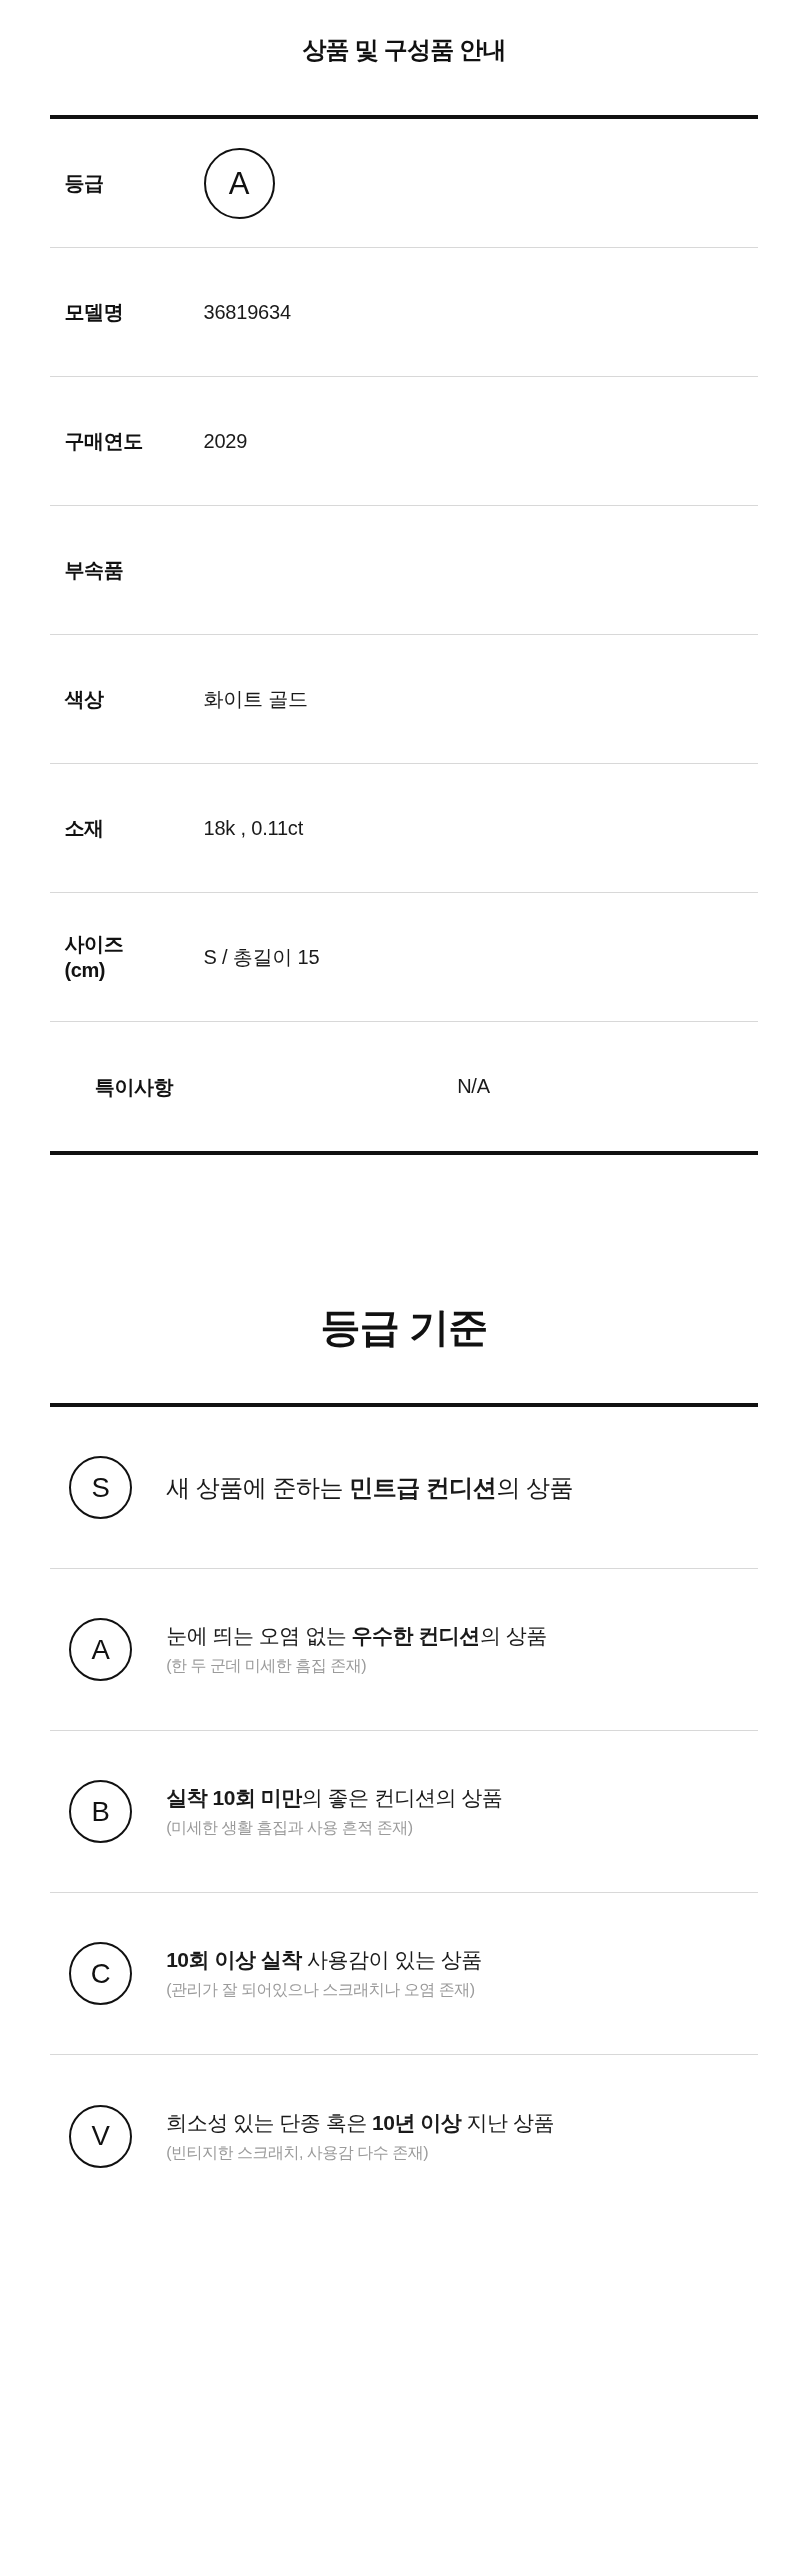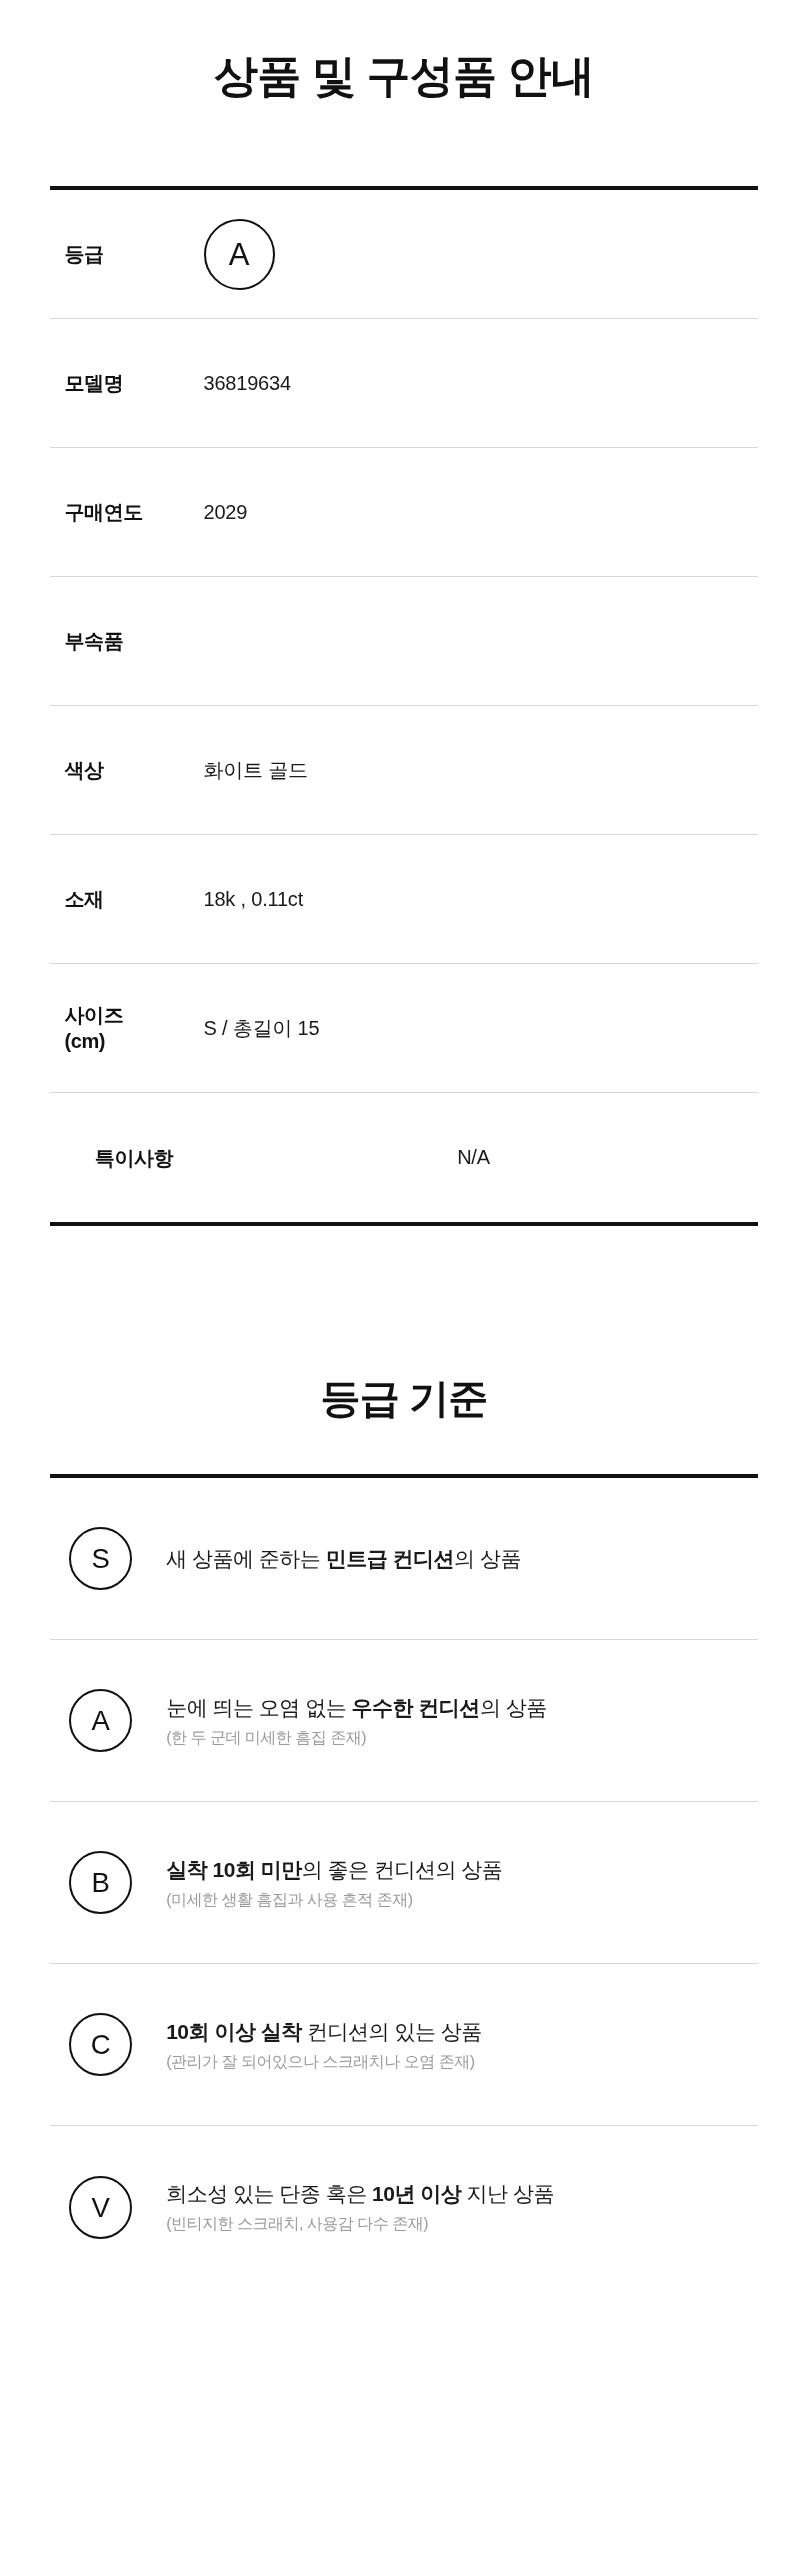--- a/index.html
+++ b/index.html
@@ -18,31 +18,31 @@
   .page {
     width: 808px;
     min-height: 2576px;
     position: relative;
     padding: 0;
   }
 
   
   .section-title {
     text-align: center;
-    font-size: 44px;
+    font-size: 24px;
     font-weight: bold;
     letter-spacing: -0.8px;
     color: #111111;
   }
   #product-section .section-title {
     padding-top: 18px;
     padding-bottom: 0;
   }
   .info-table-wrap {
-    margin: 80px 50px 0 50px;
+    margin: 49px 50px 0 50px;
     border-top: 4px solid #111111;
     border-bottom: 4px solid #111111;
   }
   .info-row {
     display: flex;
     align-items: center;
     border-bottom: 0.8px solid #d8d8d8;
     min-height: 129px;
     padding: 0 14.5px;
   }
@@ -118,21 +118,21 @@
   .criteria-text {
     flex: 1 1 auto;
   }
   .criteria-line1 {
     font-size: 21px;
     color: #1a1a1a;
     line-height: 1.55;
     letter-spacing: -0.5px;
   }
   .criteria-line2 {
-    font-size: 21px;
+    font-size: 24px;
     color: #1a1a1a;
     line-height: 1.55;
     letter-spacing: -0.5px;
   }
   .criteria-sub {
     font-size: 16px;
     color: #9b9b9b;
     line-height: 1.55;
     letter-spacing: -0.5px;
     margin-top: 1.6px;
@@ -220,21 +220,21 @@
         <div class="criteria-badge">B</div>
         <div class="criteria-text">
           <div class="criteria-line1"><span></span><span class="b">실착 10회 미만</span><span>의 좋은 컨디션의 상품</span></div>
           <div class="criteria-sub">(미세한 생활 흠집과 사용 흔적 존재)</div>
         </div>
       </div>
 
       <div class="criteria-row">
         <div class="criteria-badge">C</div>
         <div class="criteria-text">
-          <div class="criteria-line1"><span></span><span class="b">10회 이상 실착</span><span> 컨디션의 있는 상품</span></div>
+          <div class="criteria-line1"><span></span><span class="b">10회 이상 실착</span><span> 사용감이 있는 상품</span></div>
           <div class="criteria-sub">(관리가 잘 되어있으나 스크래치나 오염 존재)</div>
         </div>
       </div>
 
       <div class="criteria-row">
         <div class="criteria-badge">V</div>
         <div class="criteria-text">
           <div class="criteria-line1"><span>희소성 있는 단종 혹은 </span><span class="b">10년 이상</span><span> 지난 상품</span></div>
           <div class="criteria-sub">(빈티지한 스크래치, 사용감 다수 존재)</div>
         </div>

